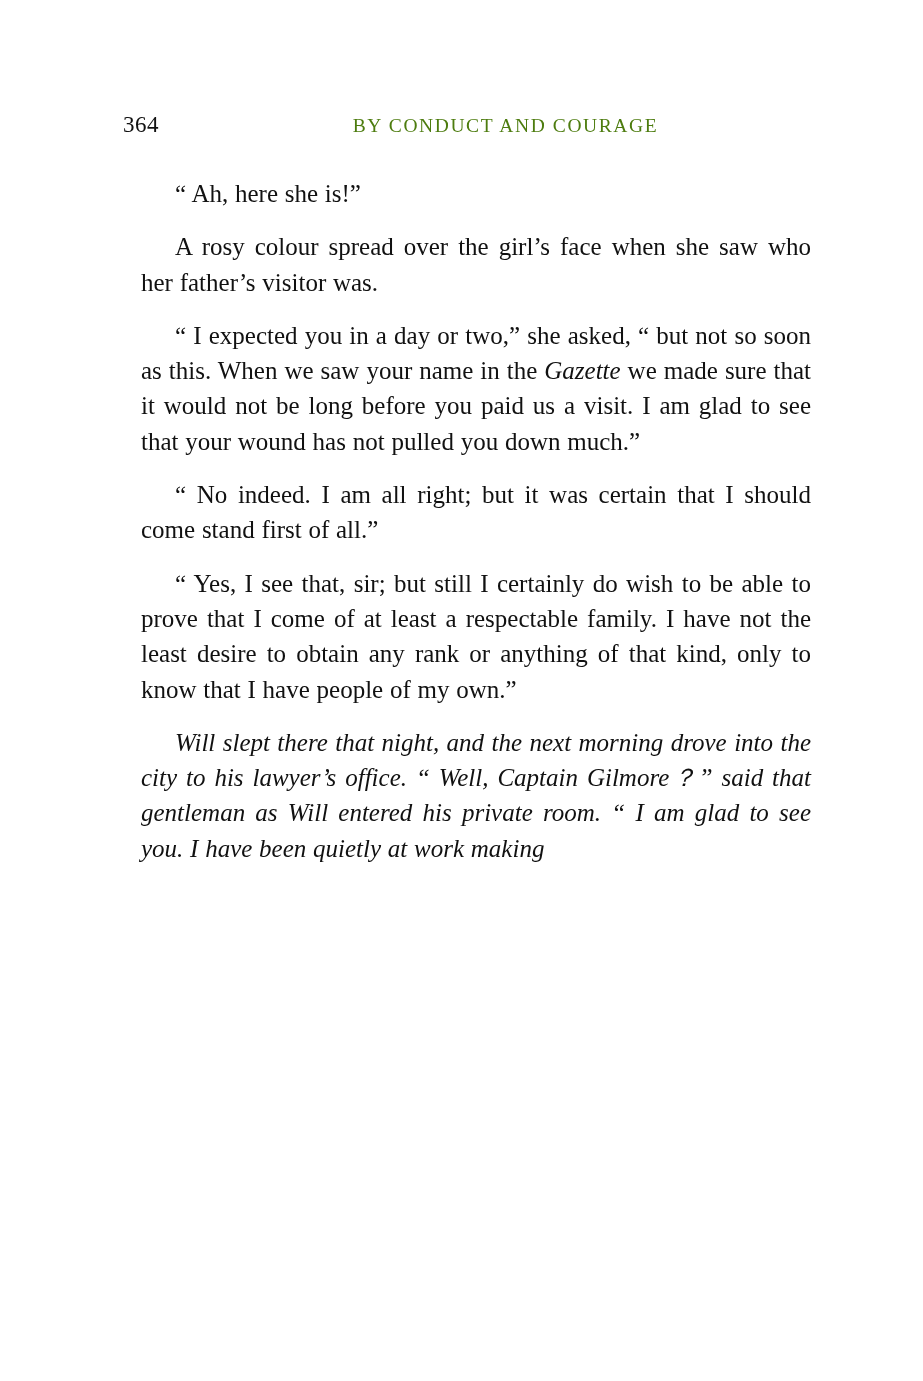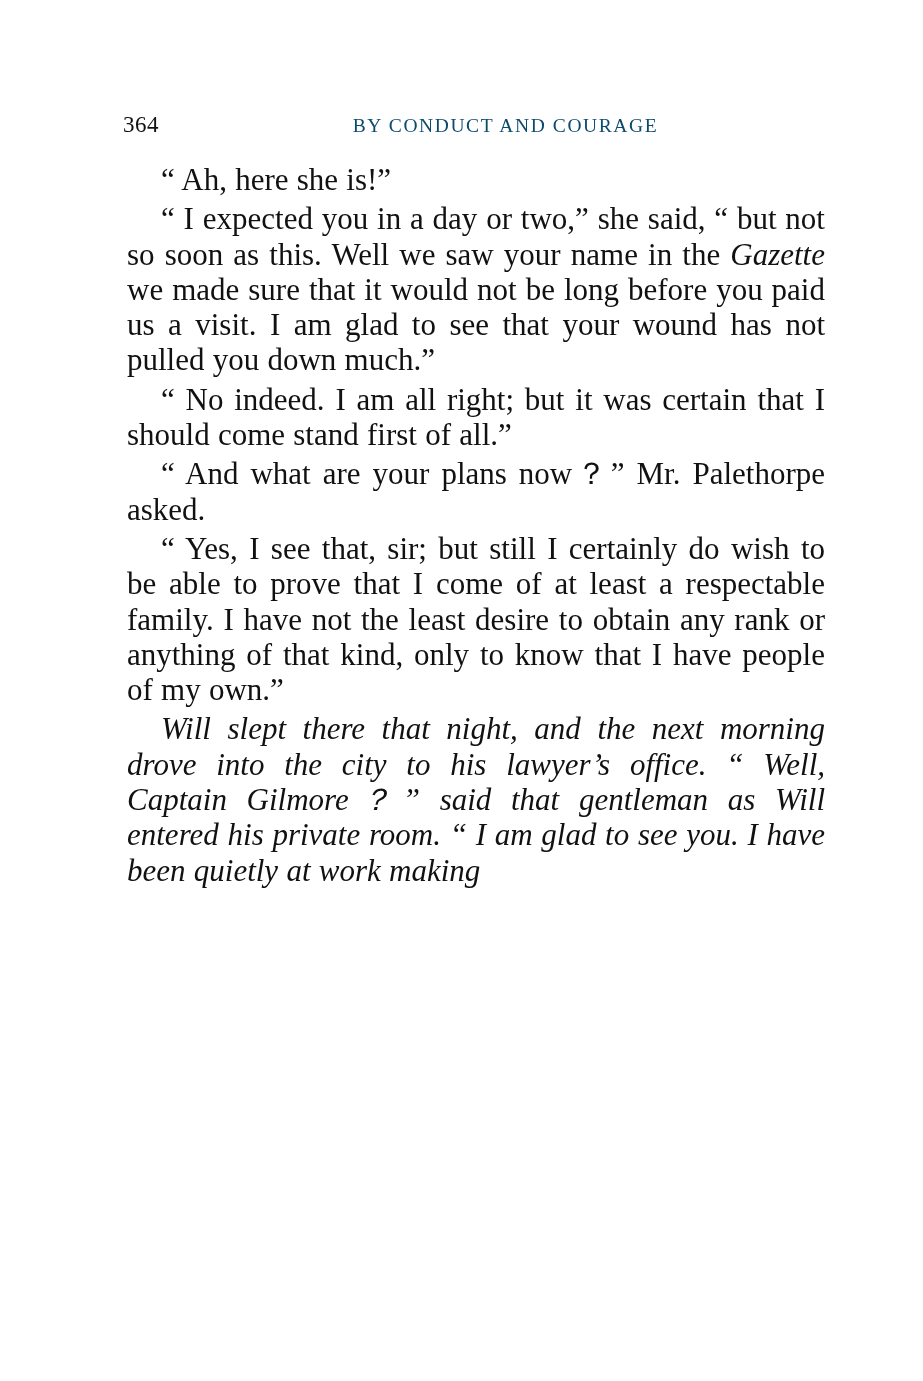--- a/index.html
+++ b/index.html
@@ -35,32 +35,32 @@
     letter-spacing: 0.5px;
     color: #111;
     width: 120px;
   }
   .running-head {
     flex: 1;
     text-align: center;
     font-size: 19.5px;
     letter-spacing: 1.6px;
     text-transform: uppercase;
-    color: #0c4a6e;
+    color: #4d7c0f;
     margin-left: -60px;
   }
   .body-text {
     position: absolute;
     top: 158px;
     left: 123px;
     width: 706px;
   }
   p {
-    margin: 4px;
-    font-size: 31px;
+    margin: 18px;
+    font-size: 25px;
     line-height: 35.3px;
     text-align: justify;
     text-indent: 34px;
     color: #111;
     word-spacing: 0.5px;
     -webkit-hyphens: none;
     hyphens: none;
   }
   p.last {
     text-align: justify;
@@ -74,20 +74,20 @@
 
 <div class="page">
 
   <div class="header">
     <div class="folio">364</div>
     <div class="running-head">BY CONDUCT AND COURAGE</div>
   </div>
 
   <div class="body-text">
     <p>“ Ah, here she is!”</p>
-    <p><span>“ I expected you in a day or two,” she said, “ but not so soon as this.  Well we saw your name in the </span><i>Gazette</i><span> we made sure that it would not be long before you paid us a visit.  I am glad to see that your wound has not pulled you down much.”</span></p>
+    <p>A rosy colour spread over the girl’s face when she saw who her father’s visitor was.</p>
+    <p><span>“ I expected you in a day or two,” she asked, “ but not so soon as this.  When we saw your name in the </span><i>Gazette</i><span> we made sure that it would not be long before you paid us a visit.  I am glad to see that your wound has not pulled you down much.”</span></p>
     <p>“ No indeed.  I am all right; but it was certain that I should come stand first of all.”</p>
-    <p>“ And what are your plans now？” Mr. Palethorpe asked.</p>
     <p>“ Yes, I see that, sir; but still I certainly do wish to be able to prove that I come of at least a respectable family.  I have not the least desire to obtain any rank or anything of that kind, only to know that I have people of my own.”</p>
     <p class="last">Will slept there that night, and the next morning drove into the city to his lawyer’s office.  “ Well, Captain Gilmore？” said that gentleman as Will entered his private room.  “ I am glad to see you.  I have been quietly at work making</p>
   </div>
 
 </div>
 
 </body></html>

